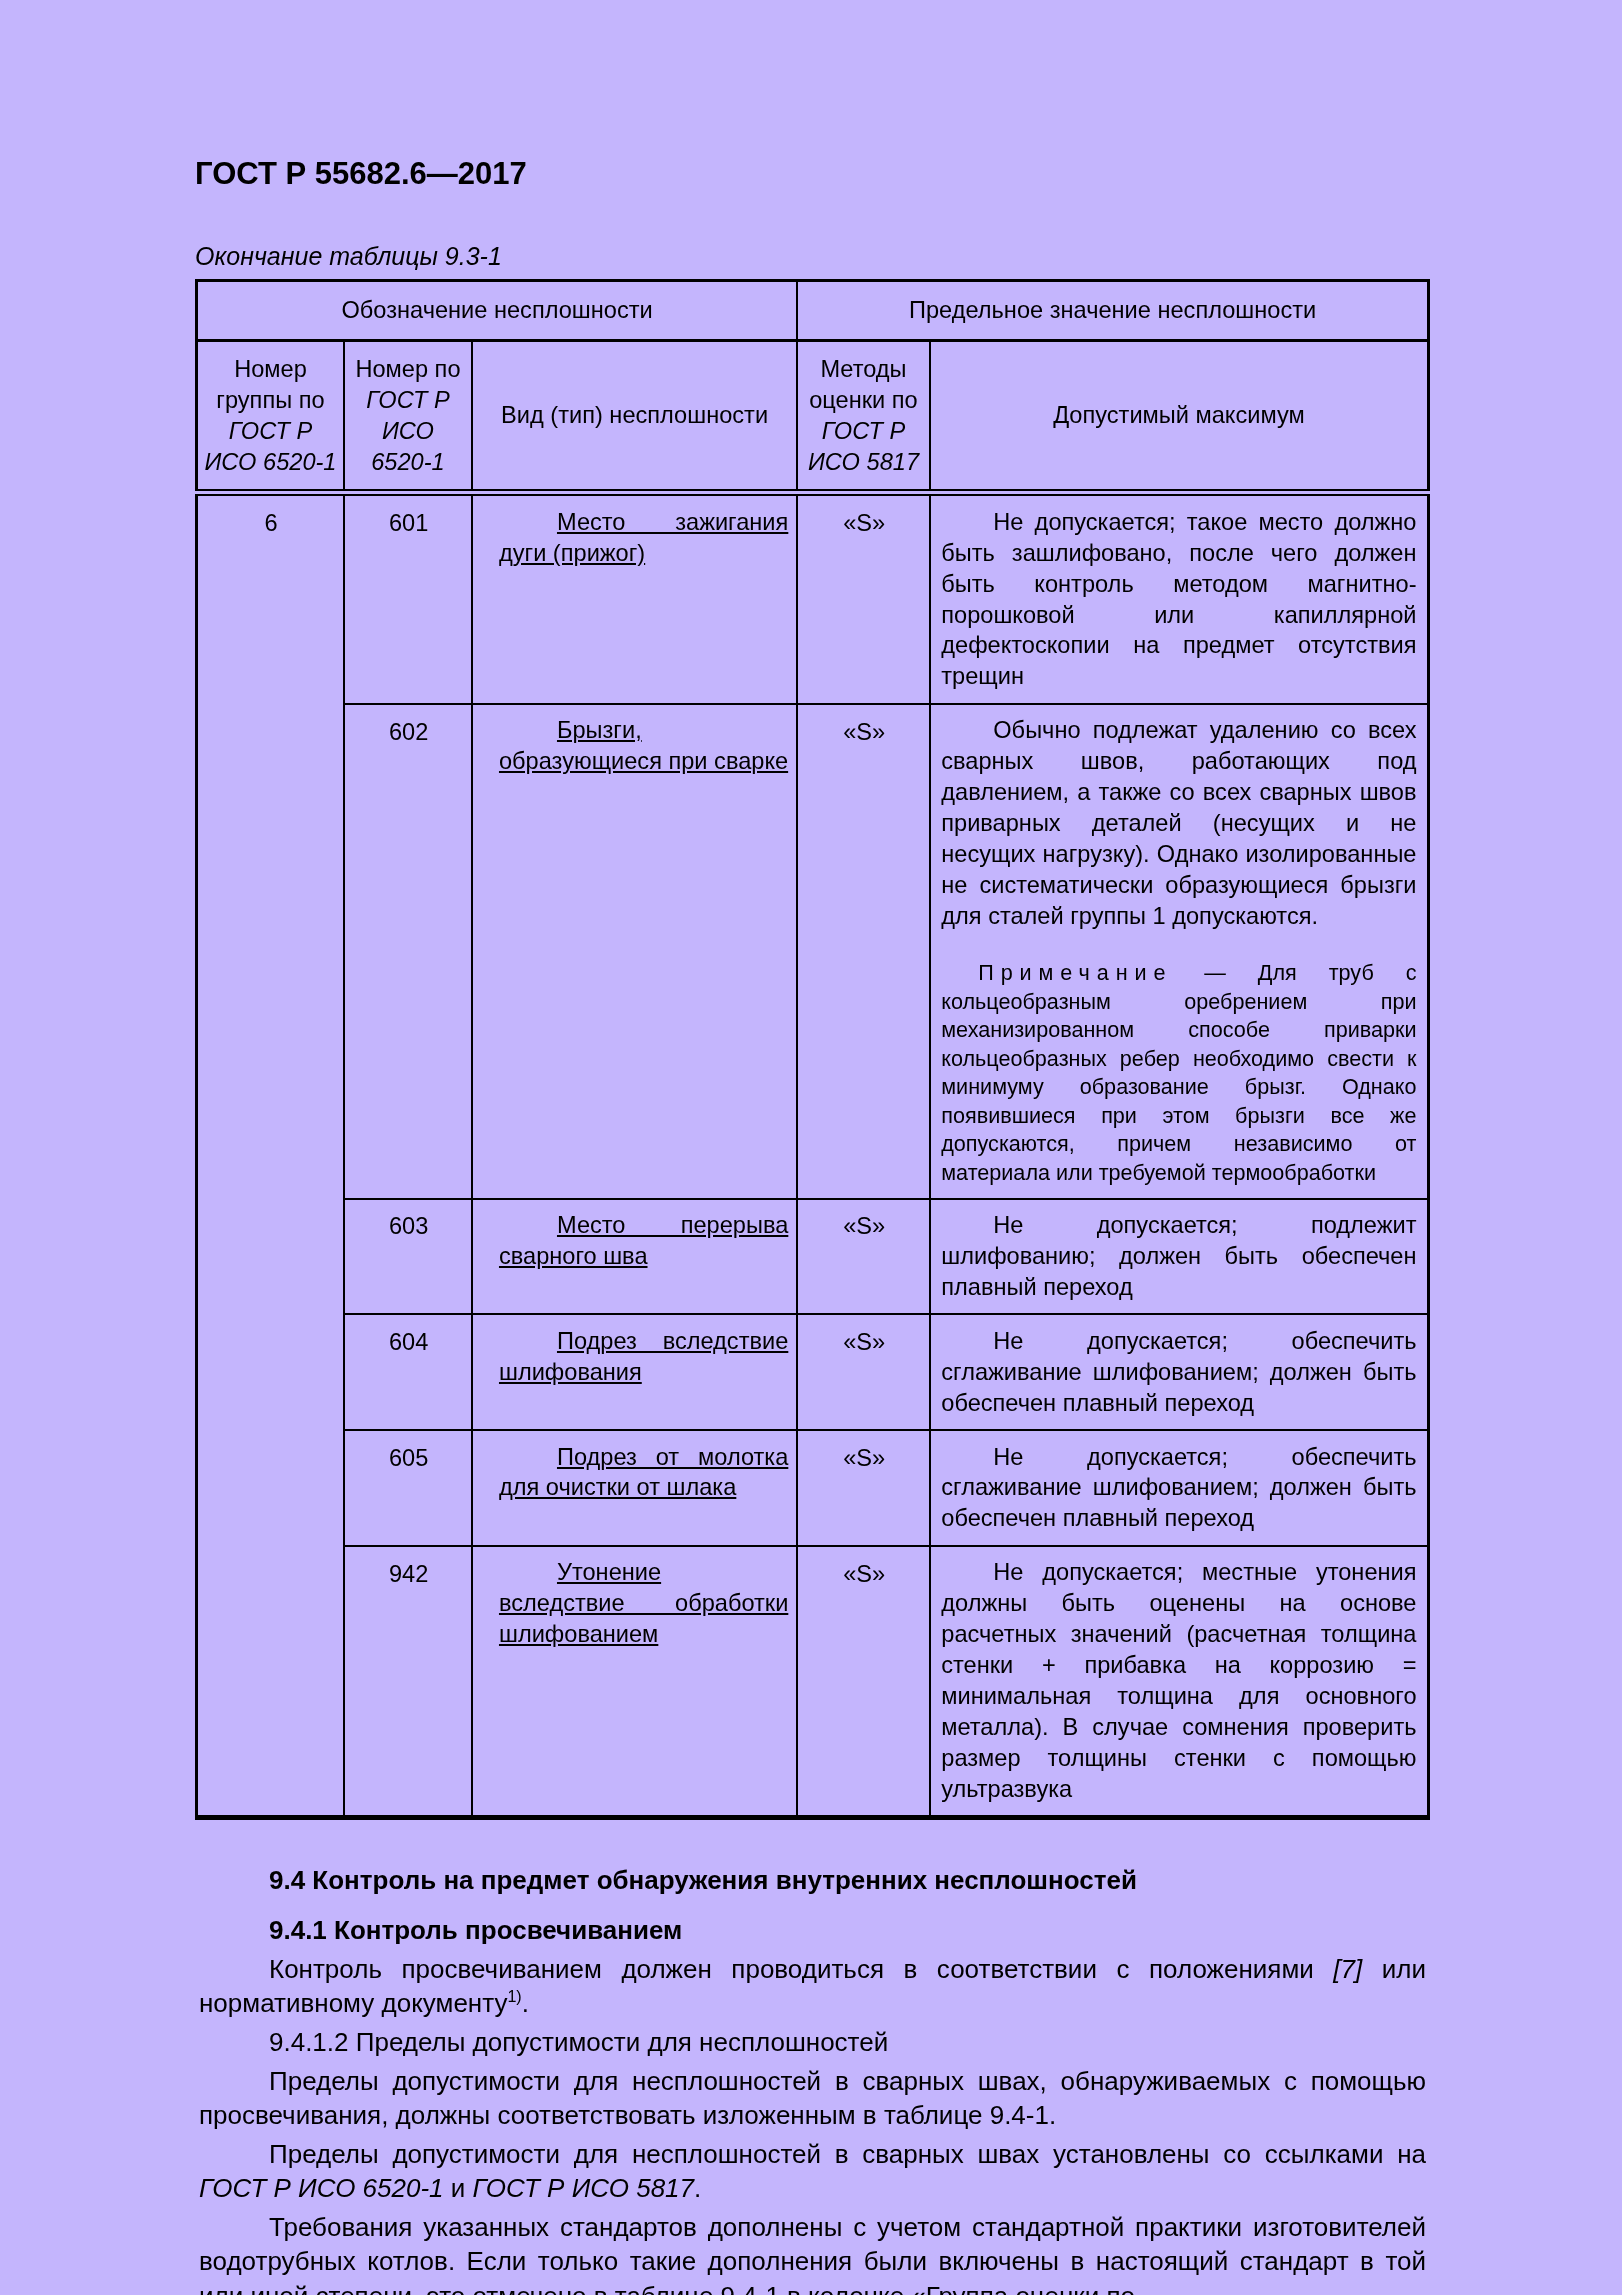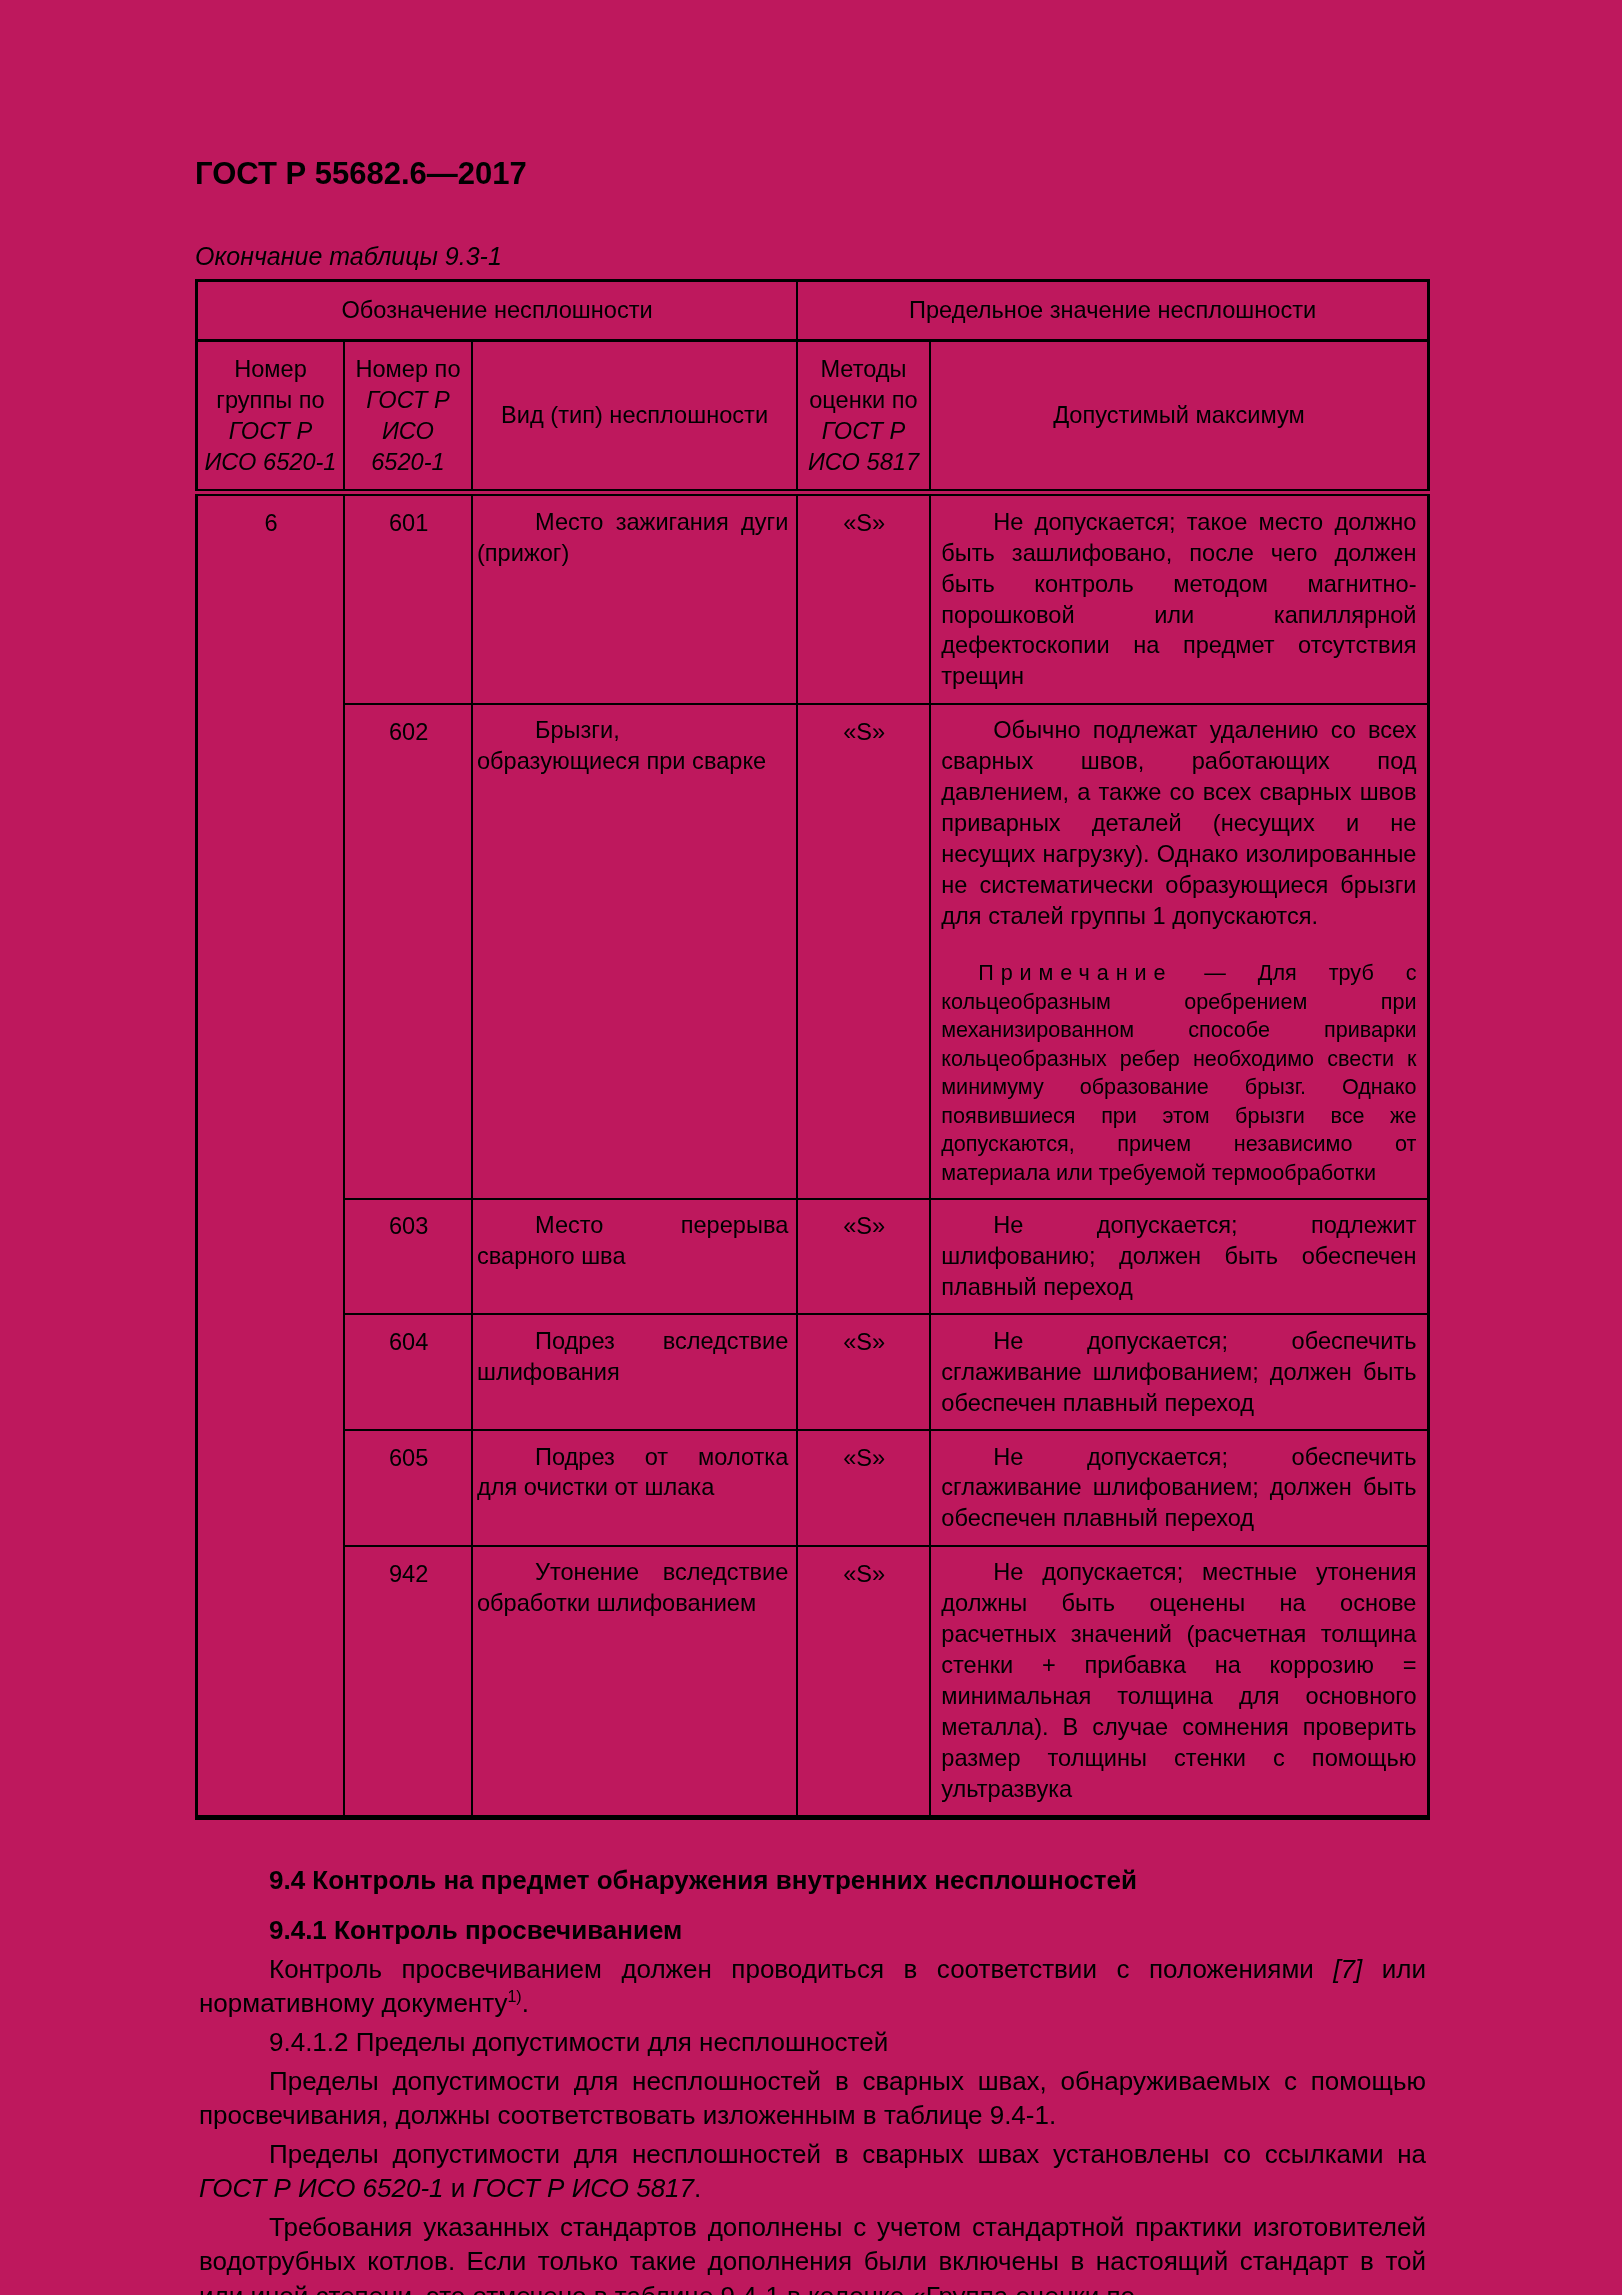--- a/index.html
+++ b/index.html
@@ -1,20 +1,20 @@
 <!DOCTYPE html>
 <html lang="ru" style="font-size:10.5px"><head>
 <meta charset="utf-8">
 <style>
   html,body{margin:0;padding:0;background:#ffffff;}
   .page{
     position:relative;
     width:1623px;
     height:2295px;
-    background:#be185d;
+    background:#c4b5fd;
     color:#000000;
     font-family:"Liberation Sans", sans-serif;
     overflow:hidden;
   }
   .content{
     position:absolute;
     left:195px;
     top:156px;
     width:1235px;
   }
@@ -62,22 +62,23 @@
     vertical-align:top;
     padding:10.5px 9.2px 10.5px 10.5px;
   }
   td.c-num{
     text-align:center;
     padding-top:11.8px;
   }
   td.c-kind{
     text-align:justify;
     text-indent:58px;
-    padding-left:4px;
+    padding-left:26px;
     padding-right:7.9px;
+    text-decoration:underline;
   }
   td.c-eval{
     text-align:center;
     padding-top:11.8px;
   }
   td.c-max{
     text-align:justify;
     text-indent:52px;
     padding-left:10.5px;
     padding-right:10.5px;

